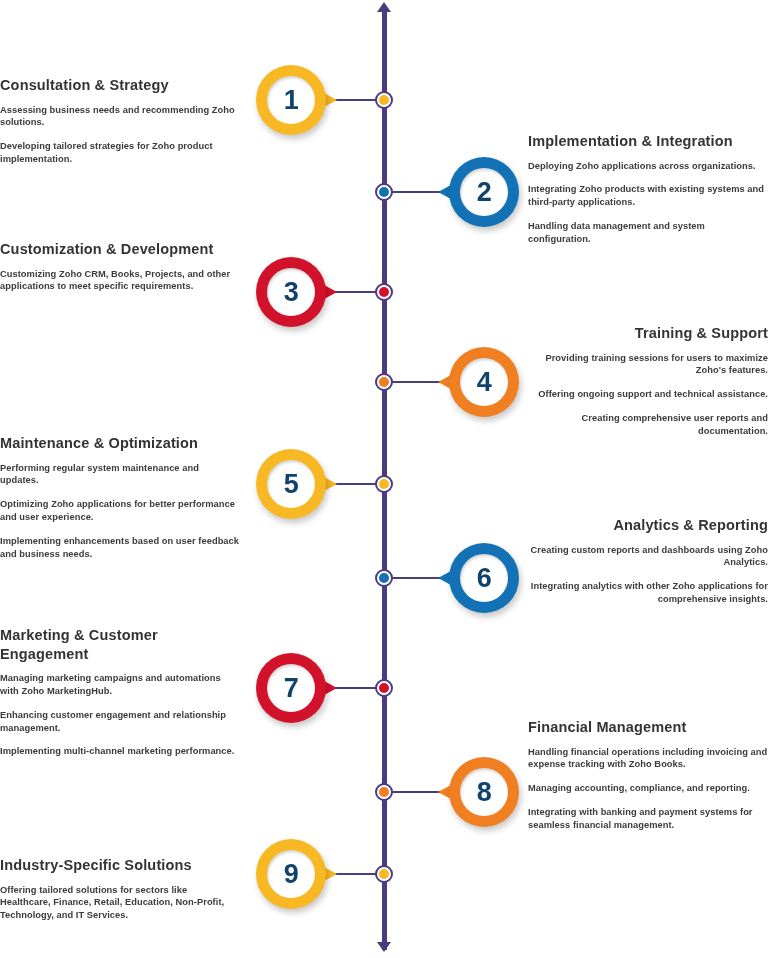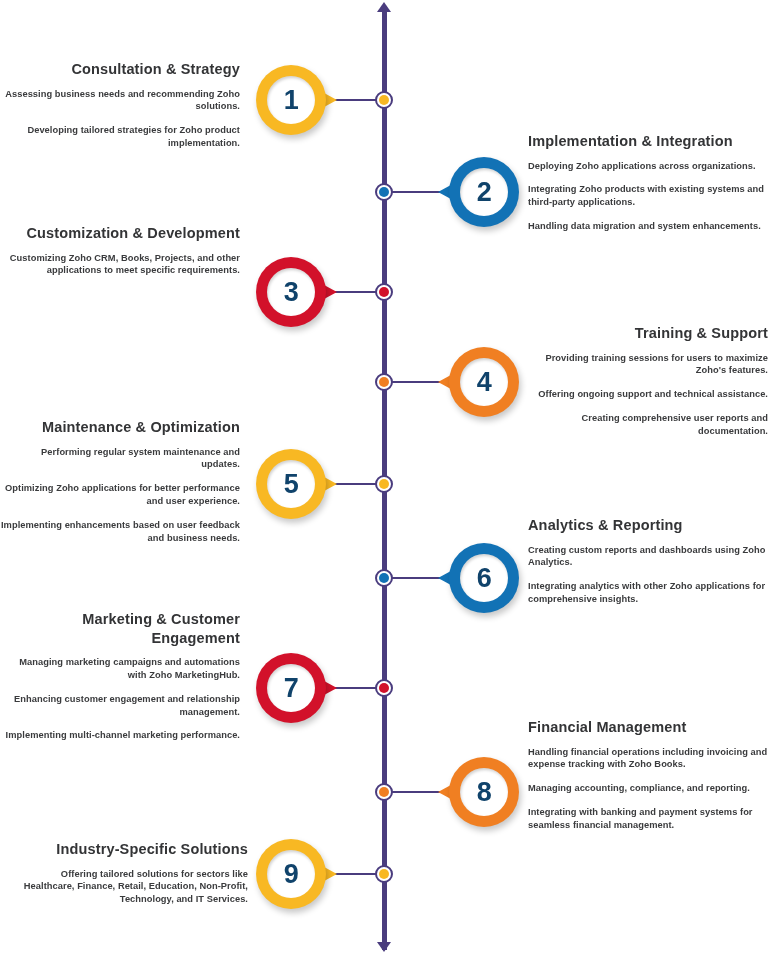--- a/index.html
+++ b/index.html
@@ -135,21 +135,21 @@
     z-index: 3;
     letter-spacing: -0.5px;
   }
 
   
   .block {
     position: absolute;
     width: 240px;
   }
   .block.left {
-    text-align: right;
+    margin-top: 16px;
   }
   .block.right {
     text-align: left;
   }
   .block h3 {
     margin: 0 0 9px 0;
     font-size: 14.5px;
     font-weight: bold;
     color: #333436;
     line-height: 1.28;
@@ -199,21 +199,21 @@
         <div class="hole"></div>
         <div class="num">2</div>
       </div>
       <div class="node-dot" style="top: 192px;">
         <div class="inner" style="background: rgb(18, 114, 181);"></div>
       </div>
       <div class="block right" style="top: 132px; left: 528px; width: 240px;">
         <h3>Implementation &amp; Integration</h3>
         <p>Deploying Zoho applications across organizations.</p>
         <p>Integrating Zoho products with existing systems and third-party applications.</p>
-        <p>Handling data migration and system enhancements.</p>
+        <p>Handling data management and system configuration.</p>
       </div>
       <div class="connector" style="top: 291px; left: 313px; width: 71px;"></div>
       <div class="badge left-side" style="left: 256px; top: 257px;">
         <div class="tail" style="border-left: 24px solid rgb(210, 17, 42);"></div>
         <div class="disc" style="background: rgb(210, 17, 42);"></div>
         <div class="hole"></div>
         <div class="num">3</div>
       </div>
       <div class="node-dot" style="top: 292px;">
         <div class="inner" style="background: rgb(210, 17, 42);"></div>
@@ -257,21 +257,21 @@
       <div class="connector" style="top: 577px; left: 384px; width: 78px;"></div>
       <div class="badge right-side" style="left: 449px; top: 543px;">
         <div class="tail" style="border-right: 24px solid rgb(18, 114, 181);"></div>
         <div class="disc" style="background: rgb(18, 114, 181);"></div>
         <div class="hole"></div>
         <div class="num">6</div>
       </div>
       <div class="node-dot" style="top: 578px;">
         <div class="inner" style="background: rgb(18, 114, 181);"></div>
       </div>
-      <div class="block right" style="top: 516px; left: 528px; width: 240px;">
+      <div class="block right" style="top: 516px; left: 528px; width: 240px; text-align: right;">
         <h3>Analytics &amp; Reporting</h3>
         <p>Creating custom reports and dashboards using Zoho Analytics.</p>
         <p>Integrating analytics with other Zoho applications for comprehensive insights.</p>
       </div>
       <div class="connector" style="top: 687px; left: 313px; width: 71px;"></div>
       <div class="badge left-side" style="left: 256px; top: 653px;">
         <div class="tail" style="border-left: 24px solid rgb(210, 17, 42);"></div>
         <div class="disc" style="background: rgb(210, 17, 42);"></div>
         <div class="hole"></div>
         <div class="num">7</div>
@@ -304,19 +304,19 @@
       <div class="connector" style="top: 873px; left: 313px; width: 71px;"></div>
       <div class="badge left-side" style="left: 256px; top: 839px;">
         <div class="tail" style="border-left: 24px solid rgb(248, 184, 35);"></div>
         <div class="disc" style="background: rgb(248, 184, 35);"></div>
         <div class="hole"></div>
         <div class="num">9</div>
       </div>
       <div class="node-dot" style="top: 874px;">
         <div class="inner" style="background: rgb(248, 184, 35);"></div>
       </div>
-      <div class="block left" style="top: 840px; left: 0px; width: 240px; padding-left: 8px;">
+      <div class="block left" style="top: 840px; left: 0px; width: 240px;">
         <h3>Industry-Specific Solutions</h3>
         <p>Offering tailored solutions for sectors like Healthcare, Finance, Retail, Education, Non-Profit, Technology, and IT Services.</p>
       </div>
     </div>
 
 </div>
 
 </body></html>

